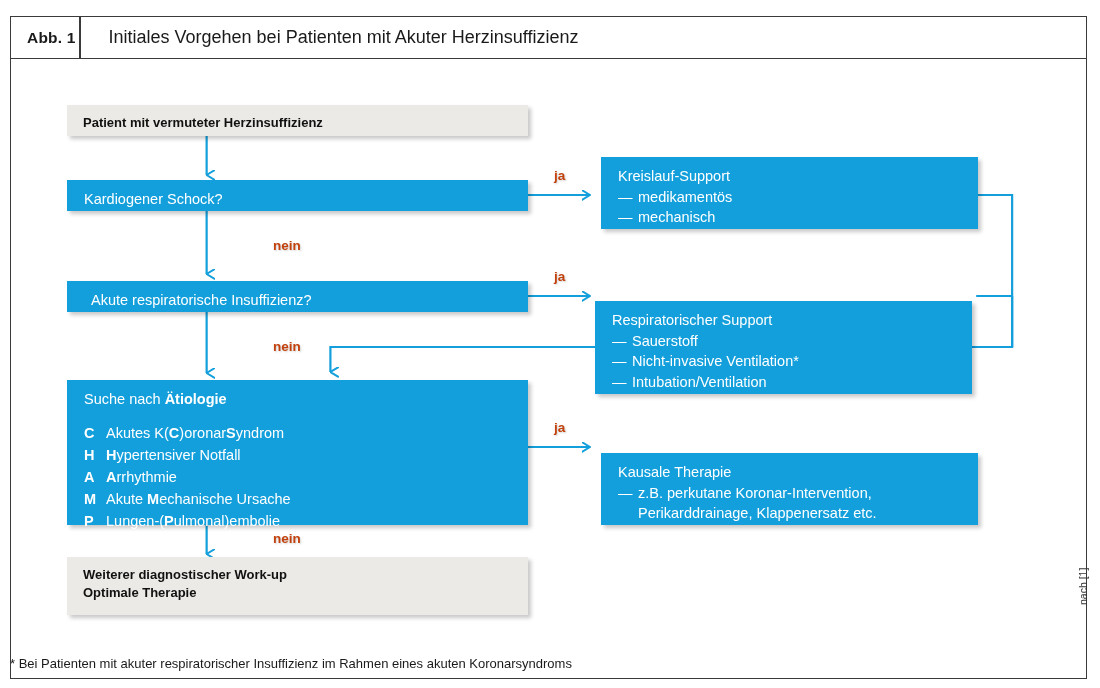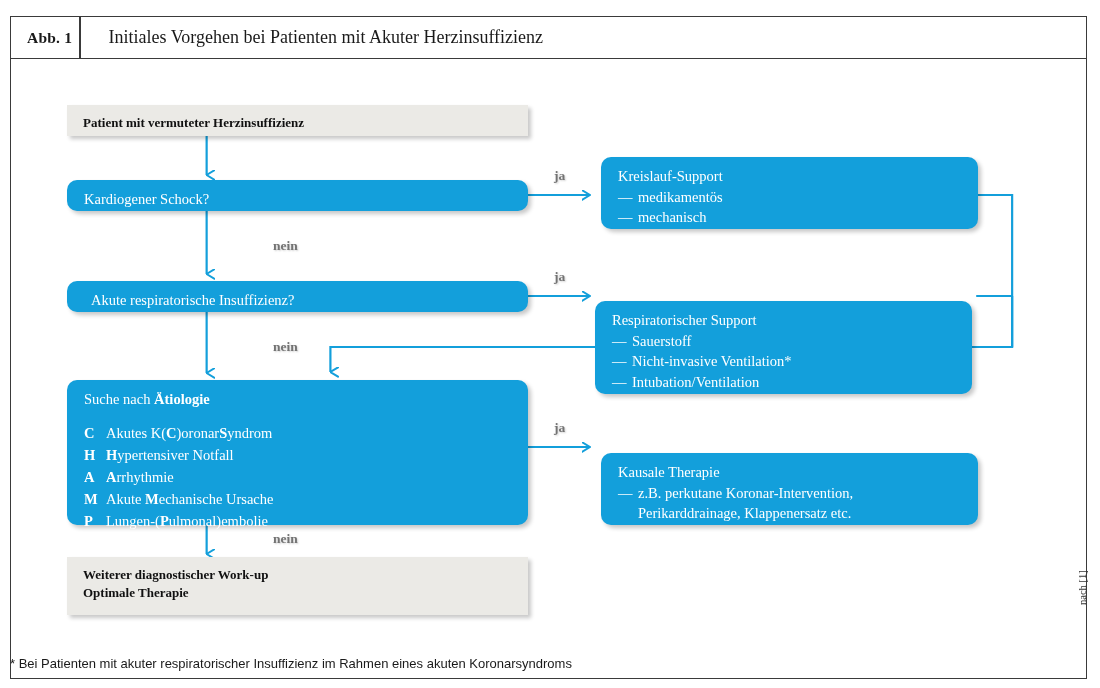--- a/index.html
+++ b/index.html
@@ -5,21 +5,21 @@
   html,body{margin:0;padding:0;background:#ffffff;}
   body{
     width:1100px;height:688px;position:relative;overflow:hidden;
     font-family:"Liberation Sans","DejaVu Sans",sans-serif;
     color:#1a1a1a;
   }
 
   
   #figure-frame{
     position:absolute;left:10px;top:16px;width:1077px;height:663px;
-    border:1.5px solid #3a3a3a;box-sizing:border-box;background:#fff;font-family:Liberation Serif, serif;
+    border:1.5px solid #3a3a3a;box-sizing:border-box;background:#fff;
   }
   #figure-header{
     position:absolute;left:0;top:0;width:100%;height:42px;
     border-bottom:1.5px solid #3a3a3a;box-sizing:border-box;
     display:flex;align-items:center;
   }
   #figure-number{
     width:68px;min-width:68px;height:100%;
     display:flex;align-items:center;padding-left:16px;
     box-sizing:border-box;
@@ -41,21 +41,21 @@
   
   .node{
     position:absolute;box-sizing:border-box;
     box-shadow:3px 3px 4px rgba(0,0,0,0.22);
   }
   .node.grey{
     background:#ebeae6;color:#111111;
     font-weight:bold;font-size:13px;
   }
   .node.blue{
-    background:#139fdb;color:#ffffff;font-size:14.5px;border-radius:10px;
+    background:#139fdb;color:#ffffff;font-size:14.5px;
   }
   .node-inner{padding:9px 14px 9px 16px;line-height:1.42;}
   .node.blue .node-inner{padding:9px 14px 9px 17px;}
 
   .node-title{display:block;}
   .node.blue .node-title{font-weight:normal;}
   .bullets{margin:0;padding:0;list-style:none;}
   .bullets li{
     display:block;padding-left:20px;position:relative;white-space:pre-line;
   }
@@ -65,21 +65,21 @@
 
   
   .champ{margin-top:12px;}
   .champ-row{display:flex;align-items:baseline;line-height:1.52;}
   .champ-key{width:22px;min-width:22px;font-weight:bold;}
   .champ-text{white-space:pre;}
   .champ-text b{font-weight:bold;}
 
   
   .edge-label{
-    position:absolute;font-size:13.5px;font-weight:bold;color:#737373;
+    position:absolute;font-size:13.5px;font-weight:bold;color:#c2410c;
     text-shadow:1px 1px 2px rgba(0,0,0,0.18);
   }
 
   
   #source-credit{
     position:absolute;left:1066px;top:588px;
     transform:rotate(-90deg);transform-origin:left top;
     font-size:10.5px;color:#333;white-space:nowrap;
   }
 

